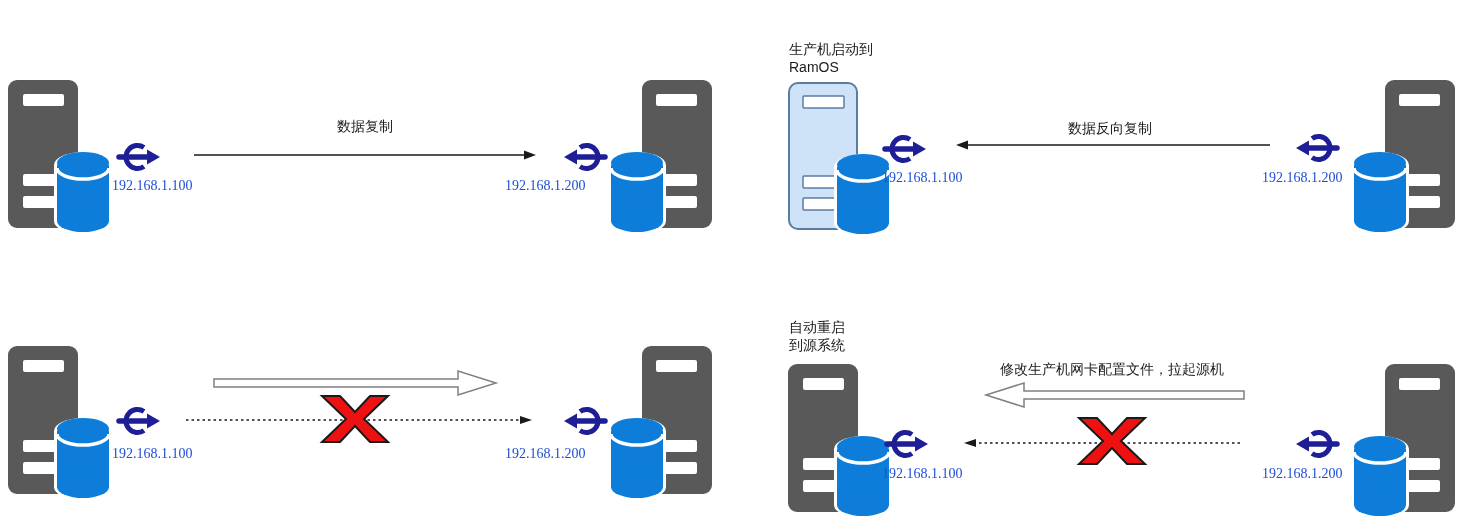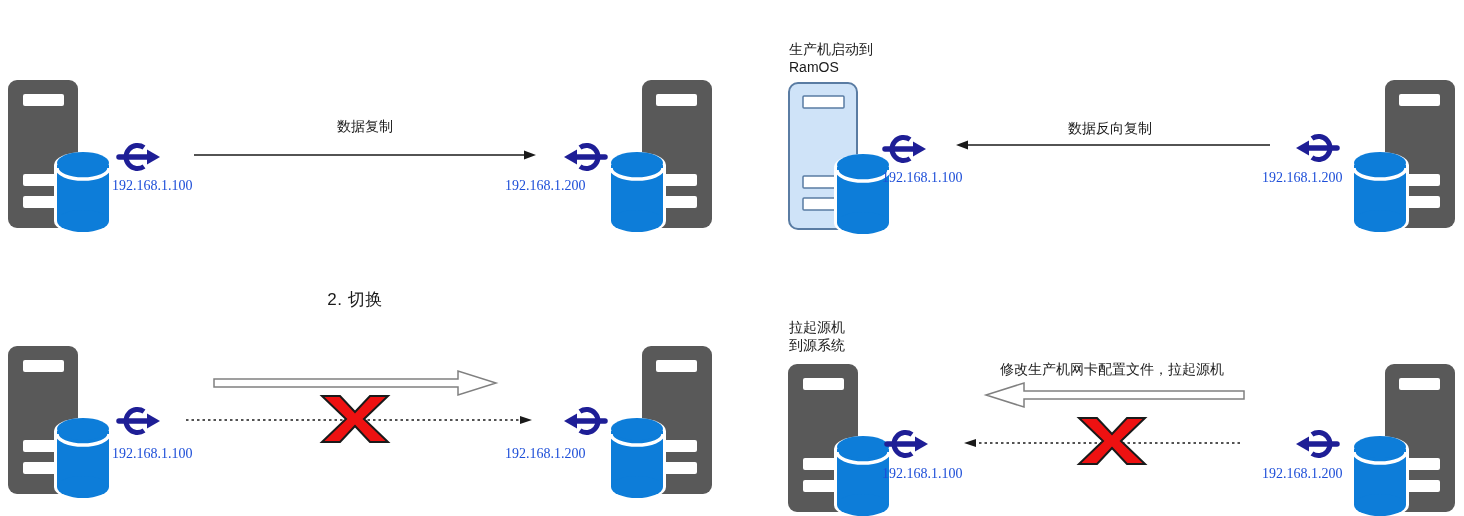--- a/index.html
+++ b/index.html
@@ -84,21 +84,20 @@
     <div class="abs ip" style="left:505px;top:178px;width:110px;">192.168.1.200</div>
 
     <svg class="abs" style="left:610px;top:78px;" width="104" height="156" viewBox="0 0 104 156">
         <g transform="translate(104,0) scale(-1,1)">
           <use href="#server-dark"></use>
         </g>
       </svg>
   </div>
 
   <div class="panel" style="left:0;top:258px;">
-    <div class="abs title" style="left:255px;top:30px;width:200px;">2. 切换</div>
 
 
     <svg class="abs" style="left:212px;top:110px;" width="286" height="30" viewBox="0 0 286 30">
       <polygon points="2,11 246,11 246,3 284,15 246,27 246,19 2,19" fill="#fff" stroke="#808080" stroke-width="1.5"></polygon>
     </svg>
 
     <svg class="abs" style="left:184px;top:155px;" width="350" height="14" viewBox="0 0 350 14">
       <line x1="2" y1="7" x2="337" y2="7" stroke="#1a1a1a" stroke-width="1.4" stroke-dasharray="2.5 3"></line>
       <polygon points="336,3 348,7 336,11" fill="#1a1a1a"></polygon>
     </svg>
@@ -150,21 +149,21 @@
     <div class="abs ip" style="left:530px;top:170px;width:110px;">192.168.1.200</div>
     <svg class="abs" style="left:621px;top:78px;" width="104" height="156" viewBox="0 0 104 156">
         <g transform="translate(104,0) scale(-1,1)">
           <use href="#server-dark"></use>
         </g>
       </svg>
   </div>
 
   <div class="panel" style="left:732px;top:258px;">
 
-    <div class="abs caption" style="left:57px;top:60px;">拉起源机</div>
+    <div class="abs caption" style="left:57px;top:60px;">自动重启</div>
     <div class="abs caption" style="left:57px;top:78px;text-align:right;">到源系统</div>
 
     <div class="abs note" style="left:268px;top:101px;">修改生产机网卡配置文件，拉起源机</div>
 
     <svg class="abs" style="left:252px;top:122px;" width="262" height="30" viewBox="0 0 262 30">
       <polygon points="260,11 40,11 40,3 2,15 40,27 40,19 260,19" fill="#fff" stroke="#808080" stroke-width="1.5"></polygon>
     </svg>
 
     <svg class="abs" style="left:230px;top:178px;" width="280" height="14" viewBox="0 0 280 14">
       <line x1="278" y1="7" x2="13" y2="7" stroke="#1a1a1a" stroke-width="1.4" stroke-dasharray="2.5 3"></line>

